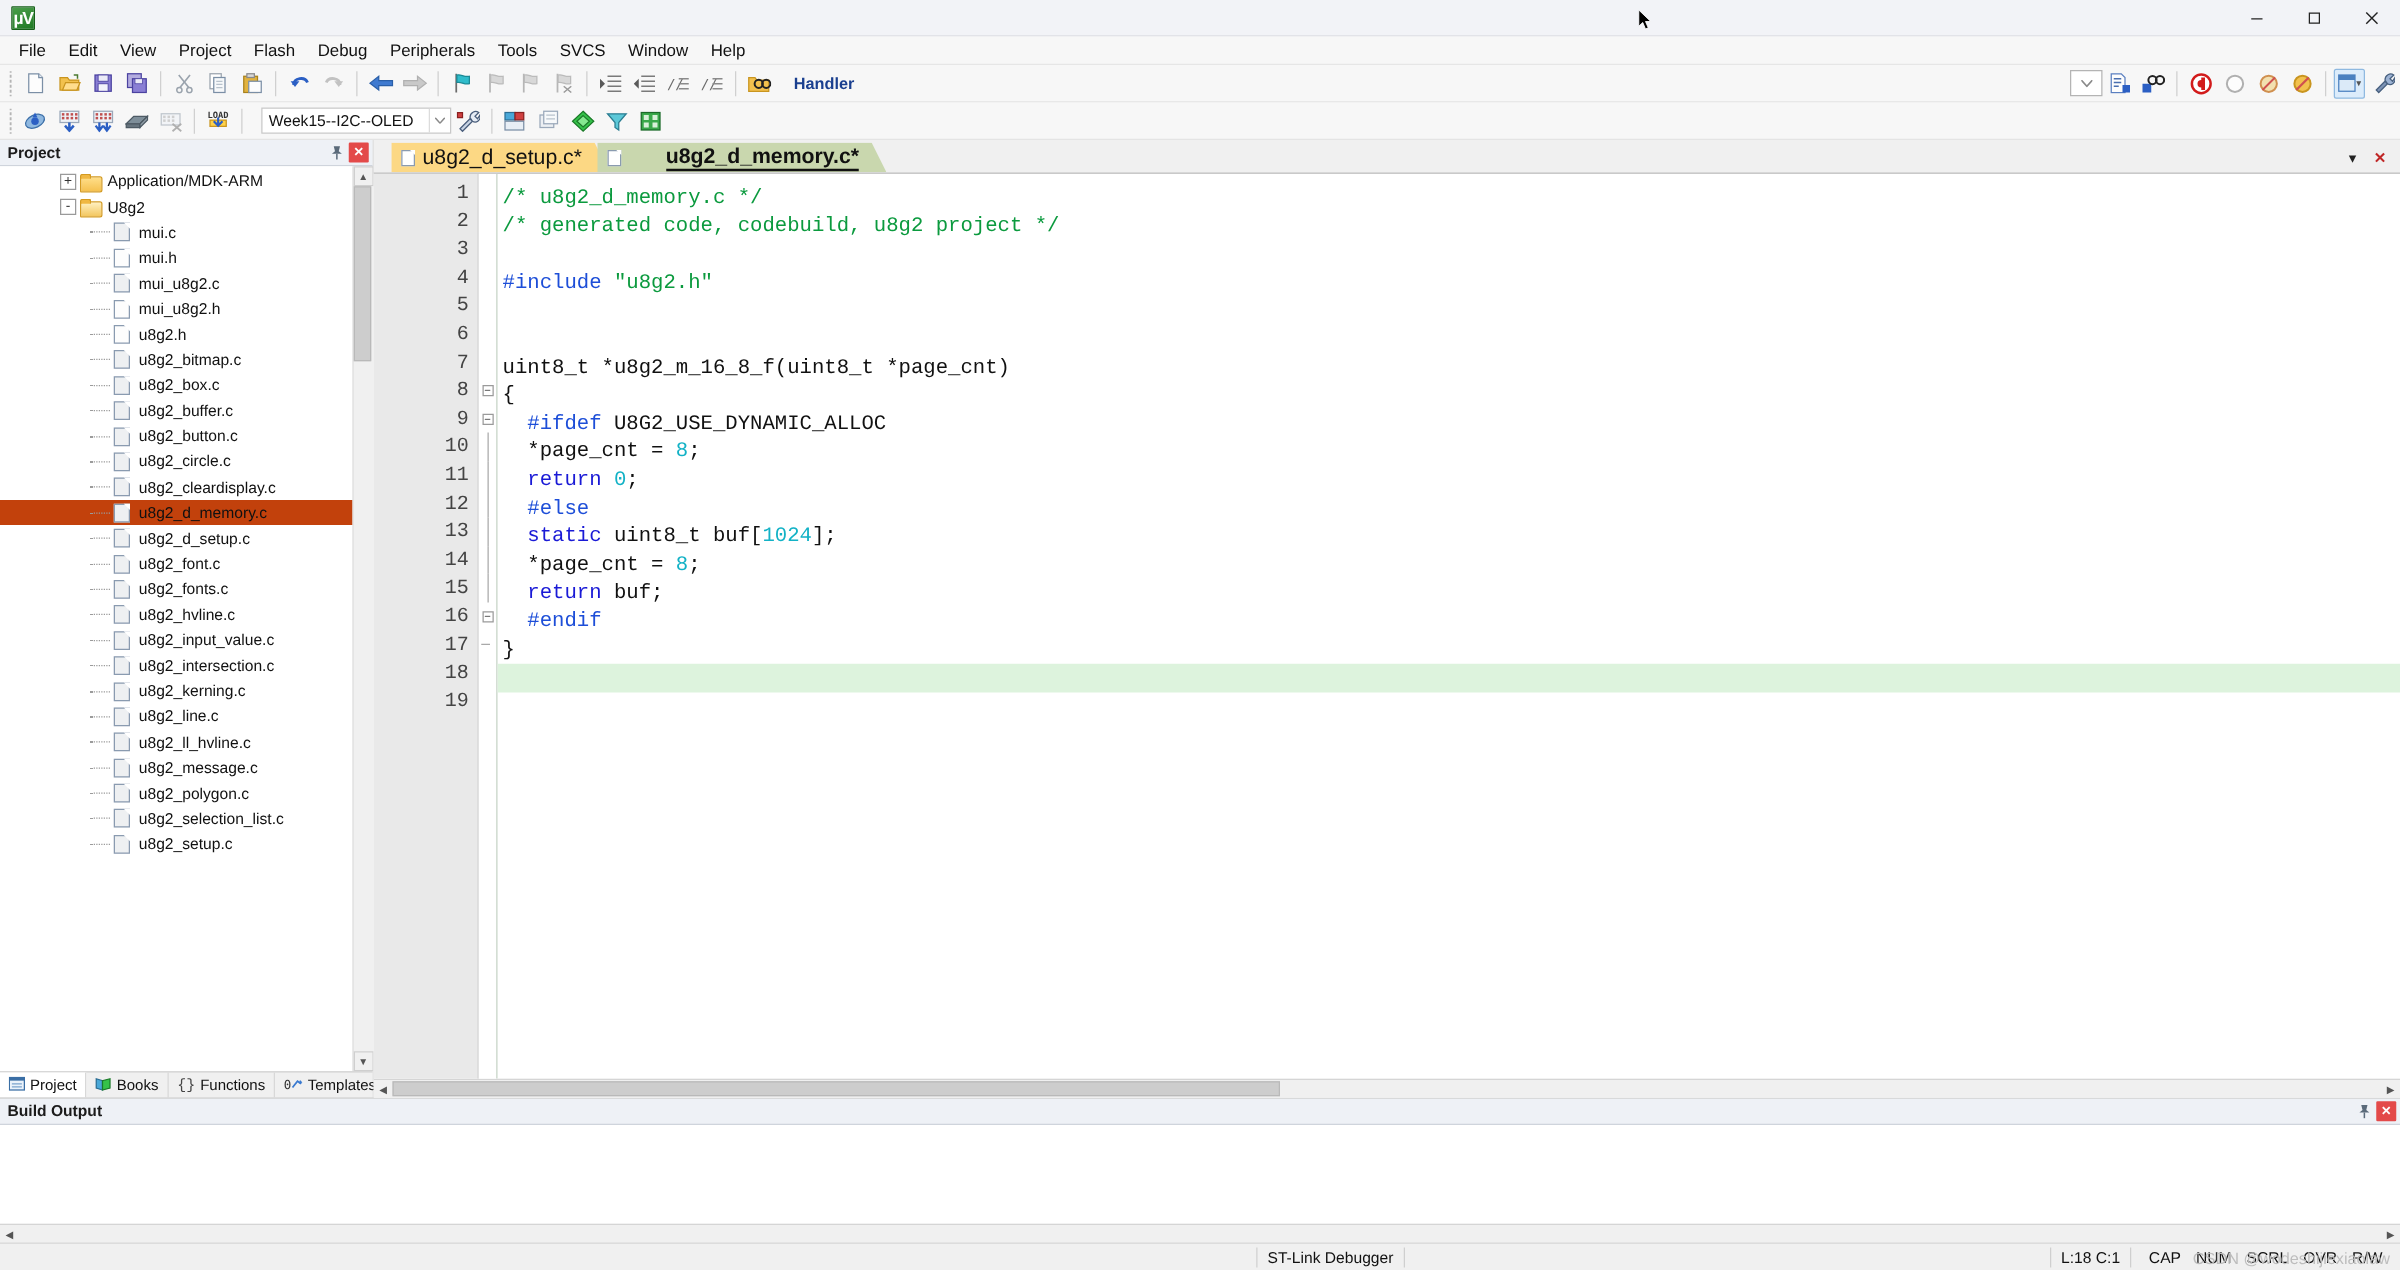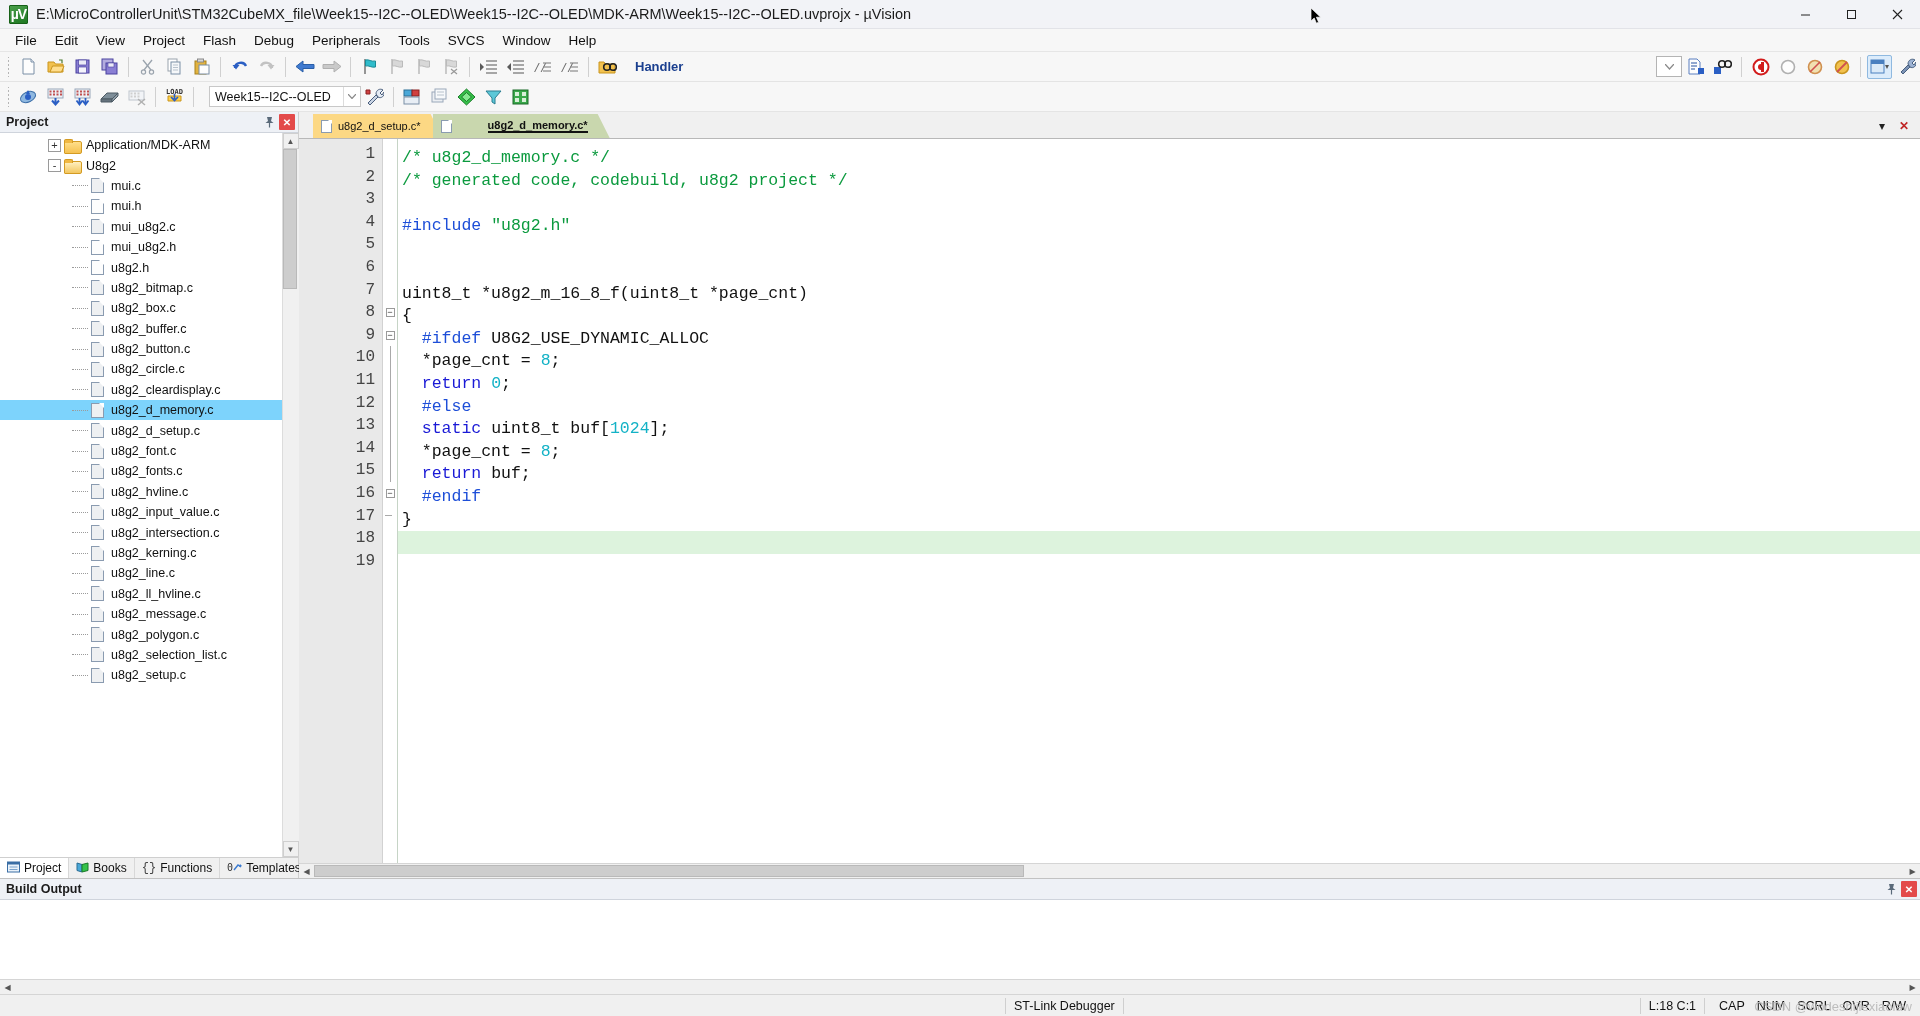--- a/index.html
+++ b/index.html
@@ -157,21 +157,21 @@
     padding-top: 2px;
     font-size: 12.5px;
     position: relative;
   }
   .tnode {
     height: 20.4px;
     display: flex; align-items: center;
     white-space: nowrap;
     padding-left: 0;
   }
-  .tnode.sel { background: #7dd3fc; }
+  .tnode.sel { background: #c2410c; }
   .tnode .indent { display:inline-block; }
   .expander {
     width: 13px; height: 13px;
     border: 1px solid #9a9a9a; background: #fff;
     display:flex; align-items:center; justify-content:center;
     font-size: 11px; line-height: 9px; color: #333;
     margin-right: 3px; flex: 0 0 auto;
   }
   .dotline {
     width: 16px; height: 1px;
@@ -248,21 +248,21 @@
     height: 26px; min-height: 26px;
     display: flex; align-items: flex-end;
     background: #f0f0f0;
     position: relative;
     padding-left: 14px;
   }
   .etab {
     height: 24px;
     display: flex; align-items: center; gap: 6px;
     padding: 0 13px 0 8px;
-    font-size: 11px; color: #111;
+    font-size: 17px; color: #111;
     position: relative;
     margin-right: -10px;
     clip-path: polygon(0 0, calc(100% - 12px) 0, 100% 100%, 0 100%);
   }
   .etab.t1 { background: #fcd884; padding-right: 22px;}
   .etab.t2 { background: #c9d7ae; padding-right: 22px; gap: 36px;}
   .etab .etab-ico {
     width: 11px; height: 13px; background:#fff; border:1px solid #8a9bb0;
     position: relative; flex:0 0 auto;
   }
@@ -380,21 +380,20 @@
     pointer-events: none;
   }
 </style>
 </head>
 <body>
 
 <div class="app">
 
   <div class="titlebar">
     <div class="title-icon">µV</div>
-    <div class="title-text">E:\MicroControllerUnit\STM32CubeMX_file\Week15--I2C--OLED\Week15--I2C--OLED\MDK-ARM\Week15--I2C--OLED.uvprojx - µVision</div>
     <div class="win-buttons">
       <div class="win-btn">
         <svg width="11" height="11" viewBox="0 0 11 11">
             <line x1="1" y1="6" x2="10" y2="6" stroke="#222" stroke-width="1"></line>
           </svg>
       </div>
       <div class="win-btn">
         <svg width="11" height="11" viewBox="0 0 11 11">
             <rect x="1.5" y="1.5" width="8" height="8" fill="none" stroke="#222" stroke-width="1"></rect>
           </svg>

